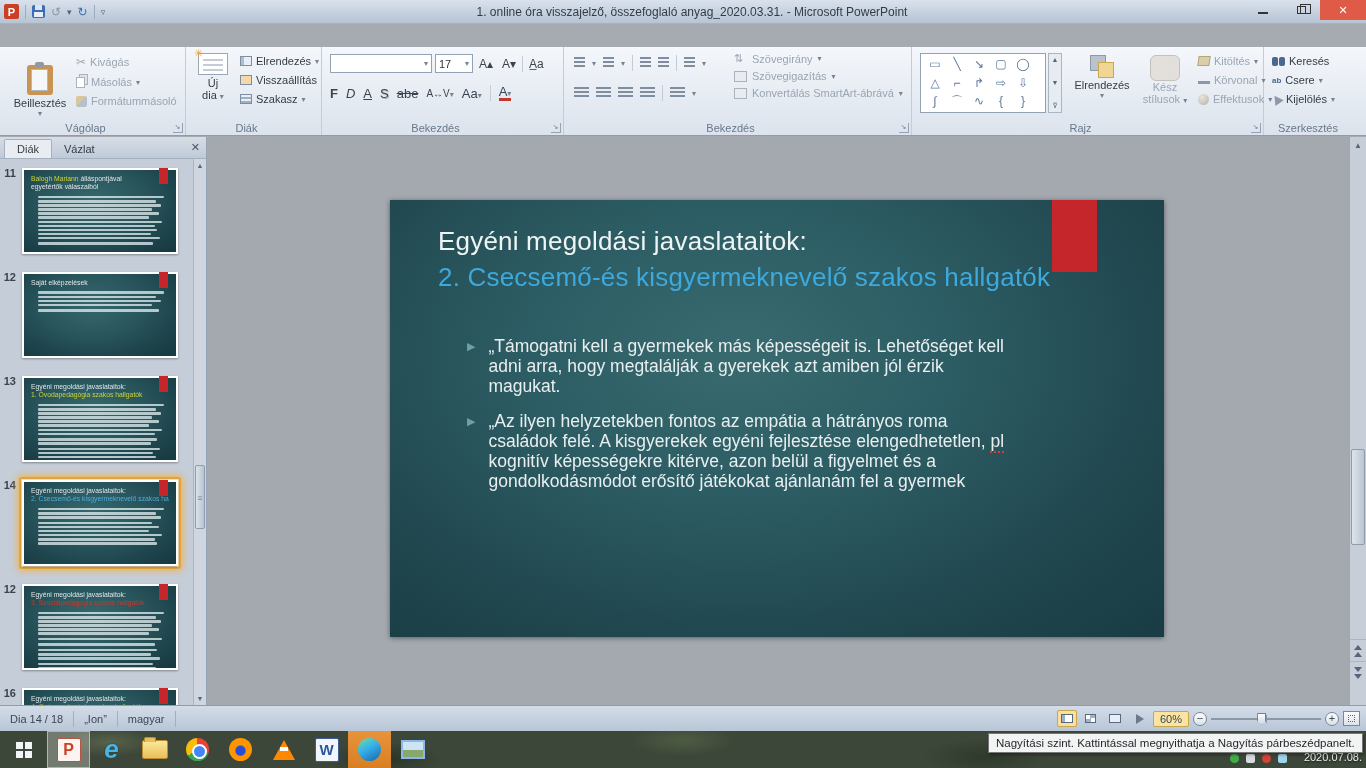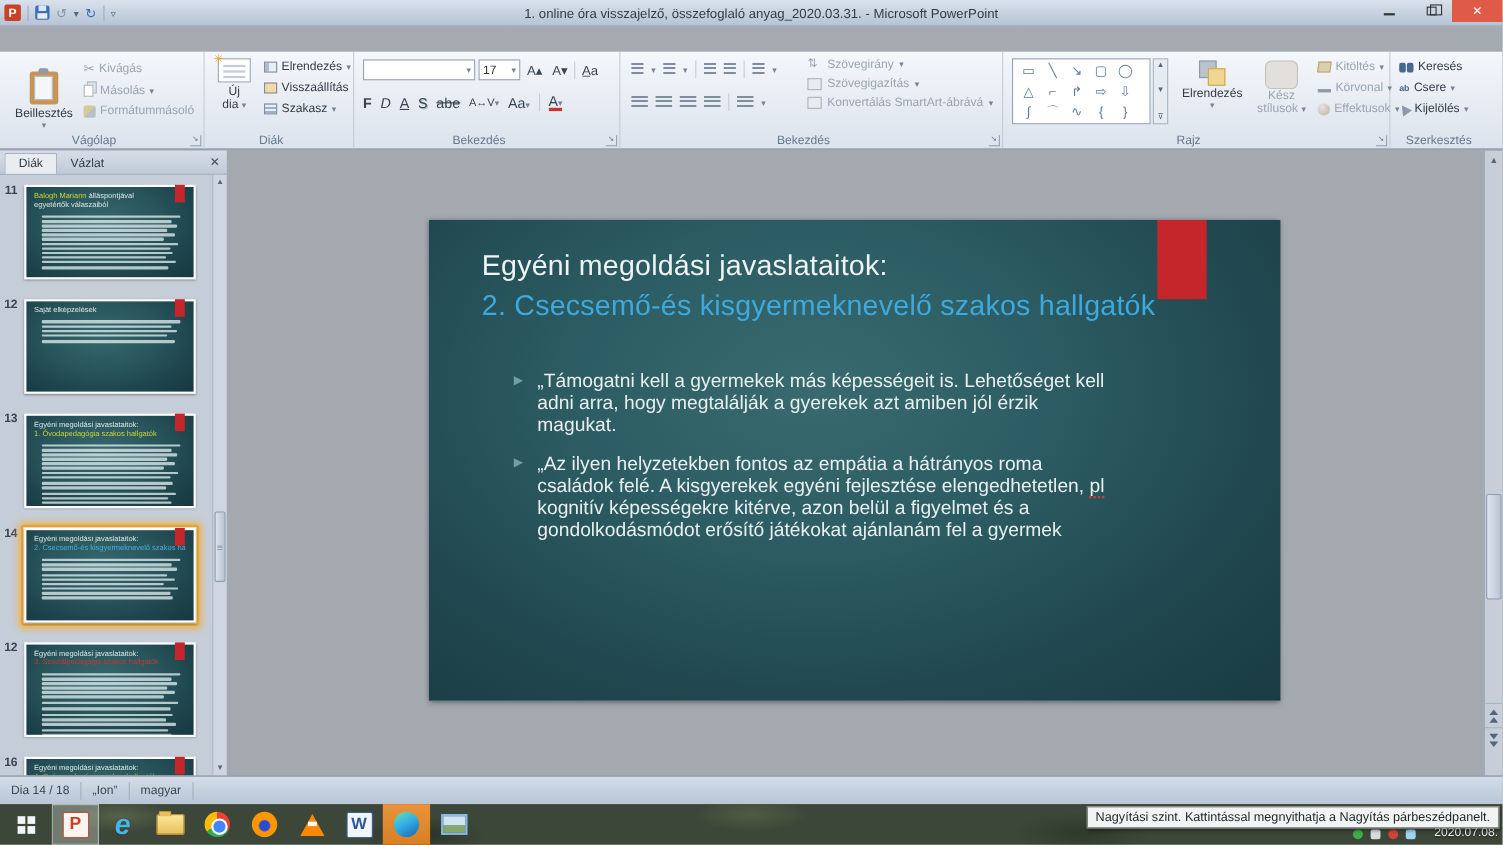--- a/index.html
+++ b/index.html
@@ -678,20 +678,42 @@
     </div>
   </div>
 
   <div class="statusbar">
     <div class="scell">Dia 14 / 18</div>
     <div class="ssep"></div>
     <div class="scell">„Ion”</div>
     <div class="ssep"></div>
     <div class="scell">magyar</div>
     <div class="ssep"></div>
+    <div class="sb-right">
+      <div class="viewbtn active">
+          <span class="ic-normal"></span>
+        </div>
+      <div class="viewbtn">
+          <span class="ic-sorter"></span>
+        </div>
+      <div class="viewbtn">
+          <span class="ic-read"></span>
+        </div>
+      <div class="viewbtn">
+          <span class="ic-show"></span>
+        </div>
+      <div class="zoombox">60%</div>
+      <div class="zbtn">−</div>
+      <div class="ztrack">
+        <span class="ztick"></span>
+        <span class="zthumb"></span>
+      </div>
+      <div class="zbtn">+</div>
+      <div class="fitbtn"></div>
+    </div>
   </div>
 
   <div class="taskbar">
     <div class="start">
       <span class="winlogo">
           <i></i>
           <i></i>
           <i></i>
           <i></i>
         </span>

